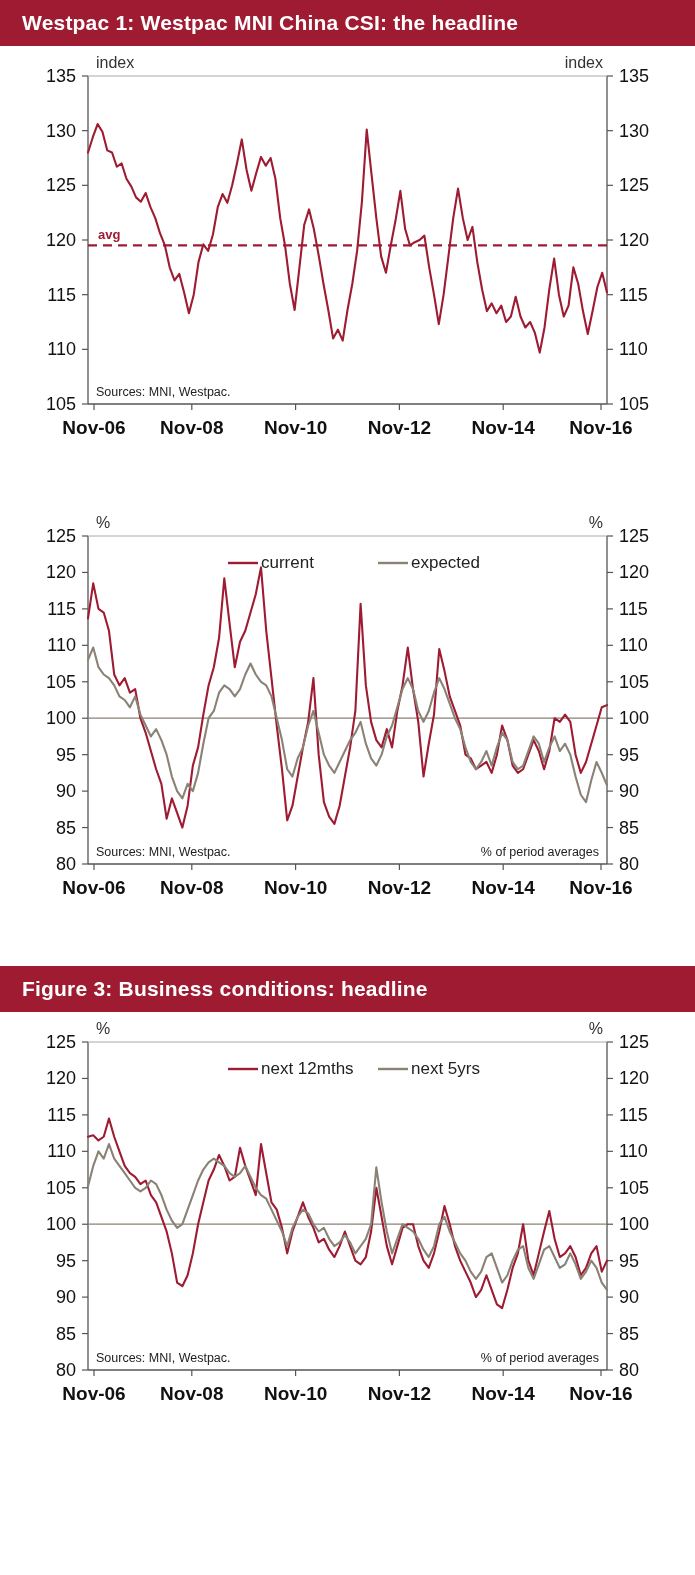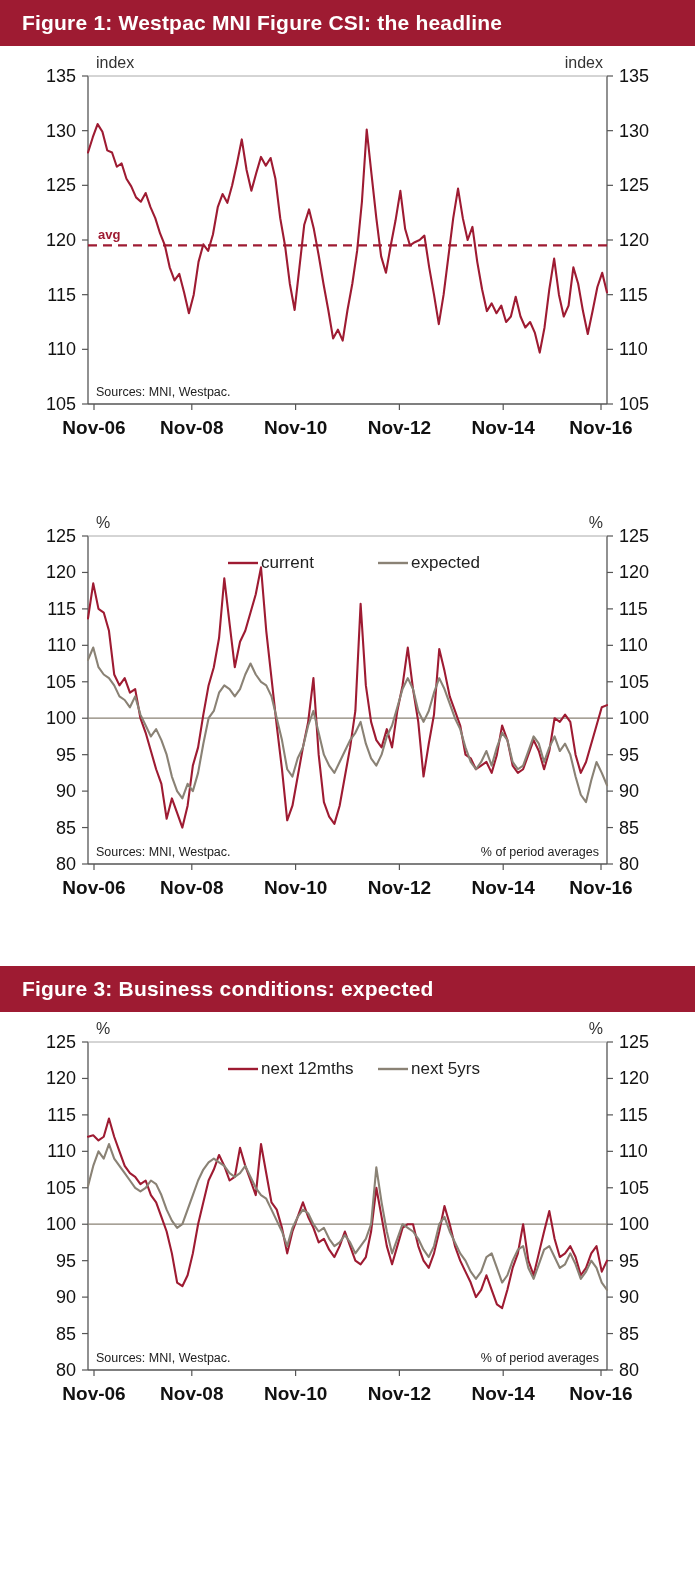--- a/index.html
+++ b/index.html
@@ -31,21 +31,21 @@
   .chart-svg{display:block;}
 
   .spacer{height:26px;}
 </style>
 </head>
 <body>
 
 <div class="page">
 
   <div class="figure">
-    <div class="fig-title">Figure 1: Westpac MNI Figure CSI: the headline</div>
+    <div class="fig-title">Westpac 1: Westpac MNI China CSI: the headline</div>
     <div class="chart-wrap">
       <svg class="chart-svg" id="svg1" width="695" height="420" viewBox="0 0 695 420">
           <text x="96" y="22" font-size="16" fill="#333" font-family="&quot;Liberation Sans&quot;, sans-serif">index</text>
           <text x="603" y="22" font-size="16" fill="#333" text-anchor="end" font-family="&quot;Liberation Sans&quot;, sans-serif">index</text>
           <line x1="82" y1="358" x2="88" y2="358" stroke="#555" stroke-width="1.2"></line>
           <line x1="607" y1="358" x2="613" y2="358" stroke="#555" stroke-width="1.2"></line>
           <text x="76" y="364" font-size="18" fill="#111" text-anchor="end" font-family="&quot;Liberation Sans&quot;, sans-serif">105</text>
           <text x="619" y="364" font-size="18" fill="#111" text-anchor="start" font-family="&quot;Liberation Sans&quot;, sans-serif">105</text>
           <line x1="82" y1="303.3333333333333" x2="88" y2="303.3333333333333" stroke="#555" stroke-width="1.2"></line>
           <line x1="607" y1="303.3333333333333" x2="613" y2="303.3333333333333" stroke="#555" stroke-width="1.2"></line>
@@ -167,21 +167,21 @@
           <text x="503.20000000000005" y="388" font-size="19" font-weight="bold" fill="#111" text-anchor="middle" font-family="&quot;Liberation Sans&quot;, sans-serif">Nov-14</text>
           <line x1="601" y1="358" x2="601" y2="364" stroke="#555" stroke-width="1.2"></line>
           <text x="601" y="388" font-size="19" font-weight="bold" fill="#111" text-anchor="middle" font-family="&quot;Liberation Sans&quot;, sans-serif">Nov-16</text>
         </svg>
     </div>
   </div>
 
   <div class="spacer"></div>
 
   <div class="figure">
-    <div class="fig-title">Figure 3: Business conditions: expected</div>
+    <div class="fig-title">Figure 3: Business conditions: headline</div>
     <div class="chart-wrap">
       <svg class="chart-svg" id="svg3" width="695" height="420" viewBox="0 0 695 420">
           <text x="96" y="22" font-size="16" fill="#333" font-family="&quot;Liberation Sans&quot;, sans-serif">%</text>
           <text x="603" y="22" font-size="16" fill="#333" text-anchor="end" font-family="&quot;Liberation Sans&quot;, sans-serif">%</text>
           <line x1="82" y1="358" x2="88" y2="358" stroke="#555" stroke-width="1.2"></line>
           <line x1="607" y1="358" x2="613" y2="358" stroke="#555" stroke-width="1.2"></line>
           <text x="76" y="364" font-size="18" fill="#111" text-anchor="end" font-family="&quot;Liberation Sans&quot;, sans-serif">80</text>
           <text x="619" y="364" font-size="18" fill="#111" text-anchor="start" font-family="&quot;Liberation Sans&quot;, sans-serif">80</text>
           <line x1="82" y1="321.55555555555554" x2="88" y2="321.55555555555554" stroke="#555" stroke-width="1.2"></line>
           <line x1="607" y1="321.55555555555554" x2="613" y2="321.55555555555554" stroke="#555" stroke-width="1.2"></line>

